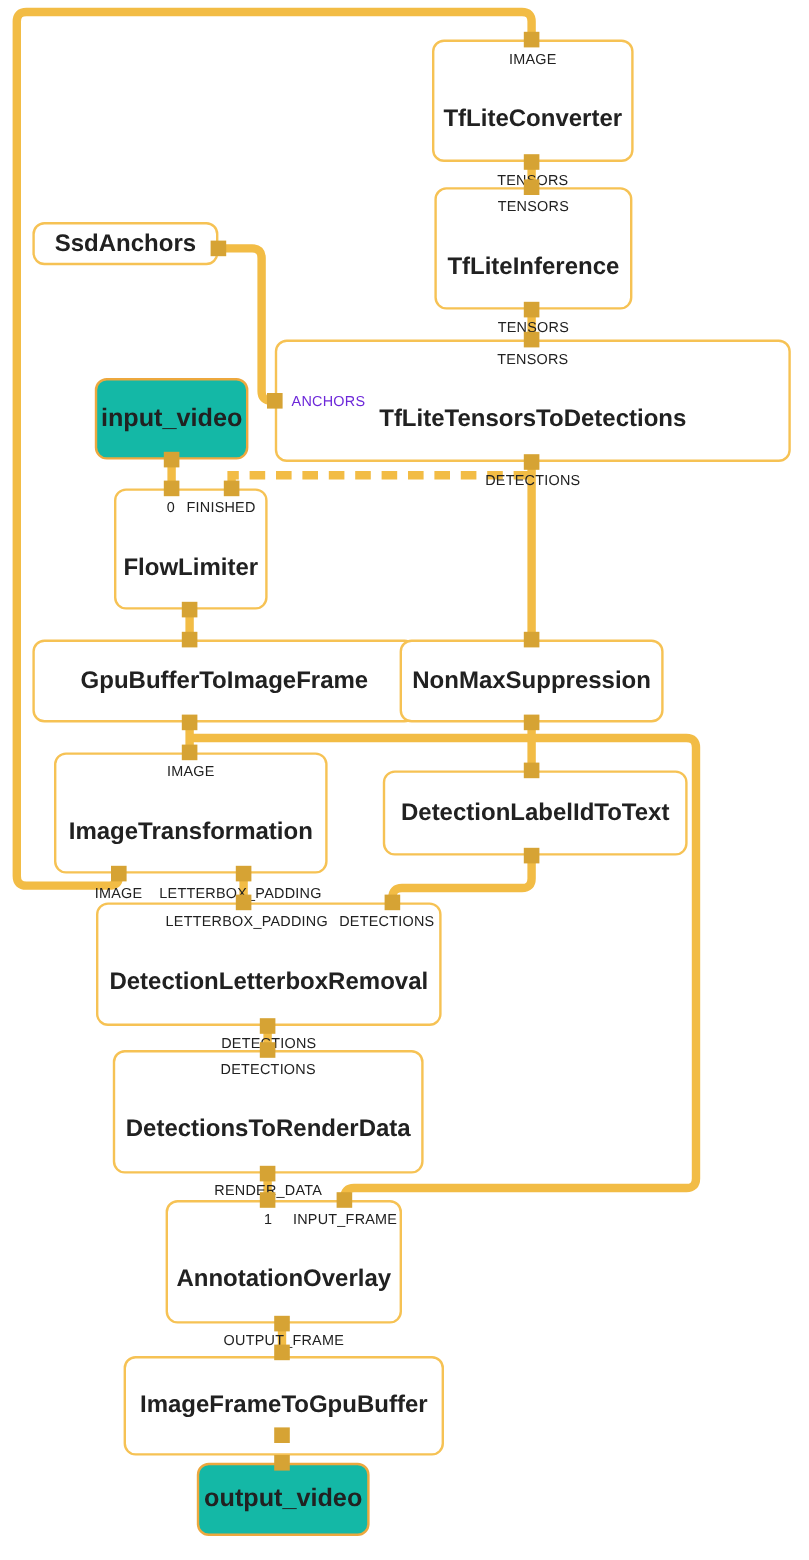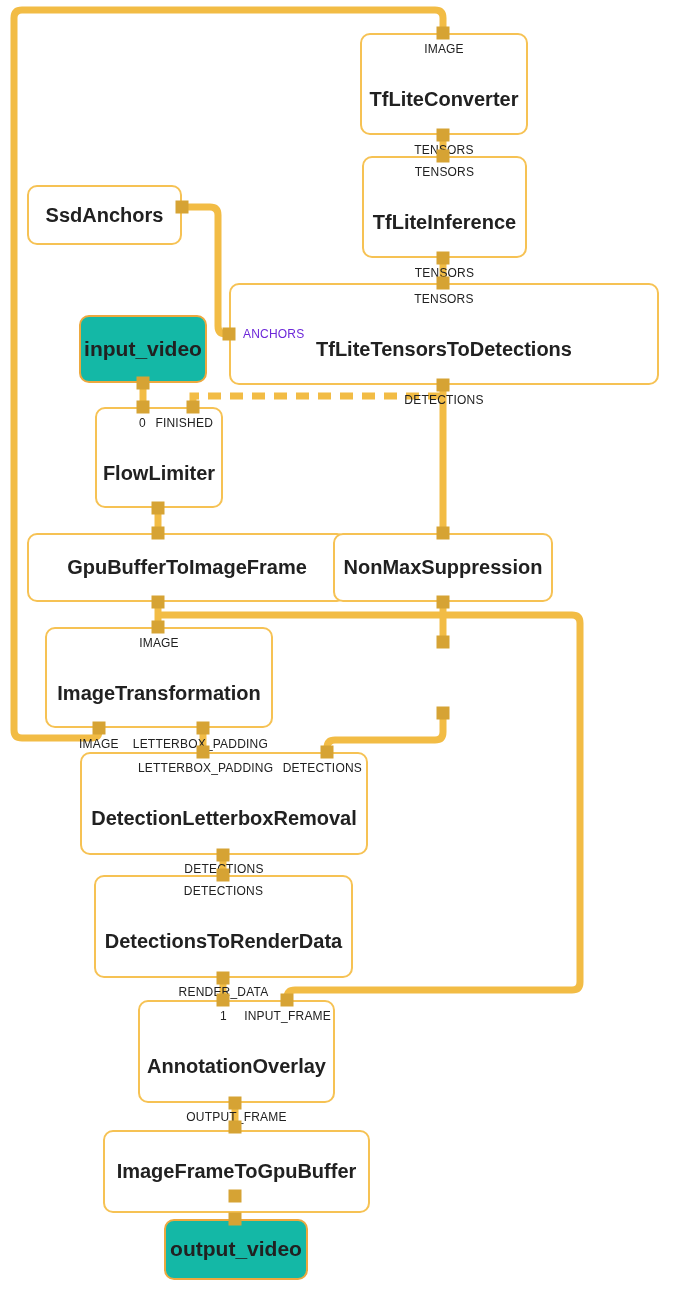--- a/index.html
+++ b/index.html
@@ -57,21 +57,21 @@
   .side-label{
     position:absolute;
     left:12px;top:50%;
     transform:translateY(-50%);
     font-size:12px;letter-spacing:0.2px;color:#6d28d9;
   }
 
   
   .n-conv      {left:360px;top:33px;  width:168px;height:102px;}
   .n-infer     {left:362px;top:156px; width:165px;height:102px;}
-  .n-ssd       {left:27px; top:185px; width:155px;height:60px;}
+  .n-ssd       {left:27px; top:185px; width:155px;height:36px;}
   .n-t2d       {left:229px;top:283px; width:430px;height:102px;}
   .n-input     {left:79px; top:315px; width:128px;height:68px;}
   .n-flow      {left:95px; top:407px; width:128px;height:101px;}
   .n-gpu2img   {left:27px; top:533px; width:320px;height:69px;}
   .n-nms       {left:333px;top:533px; width:220px;height:69px;}
   .n-imgtrans  {left:45px; top:627px; width:228px;height:101px;}
   .n-label     {left:319px;top:642px; width:254px;height:71px;}
   .n-letterbox {left:80px; top:752px; width:288px;height:103px;}
   .n-render    {left:94px; top:875px; width:259px;height:103px;}
   .n-overlay   {left:138px;top:1000px;width:197px;height:103px;}
@@ -171,20 +171,23 @@
     <div class="prow">
         <span class="plabel">IMAGE</span>
       </div>
     <div class="ntitle">ImageTransformation</div>
     <div class="prow r-bot">
       <span class="plabel">IMAGE</span>
       <span class="plabel">LETTERBOX_PADDING</span>
     </div>
   </div>
 
+  <div class="node n-label solo">
+    <div class="ntitle">DetectionLabelIdToText</div>
+  </div>
 
   <div class="node n-letterbox">
     <div class="prow r-top">
       <span class="plabel">LETTERBOX_PADDING</span>
       <span class="plabel">DETECTIONS</span>
     </div>
     <div class="ntitle">DetectionLetterboxRemoval</div>
     <div class="prow">
         <span class="plabel">DETECTIONS</span>
       </div>

